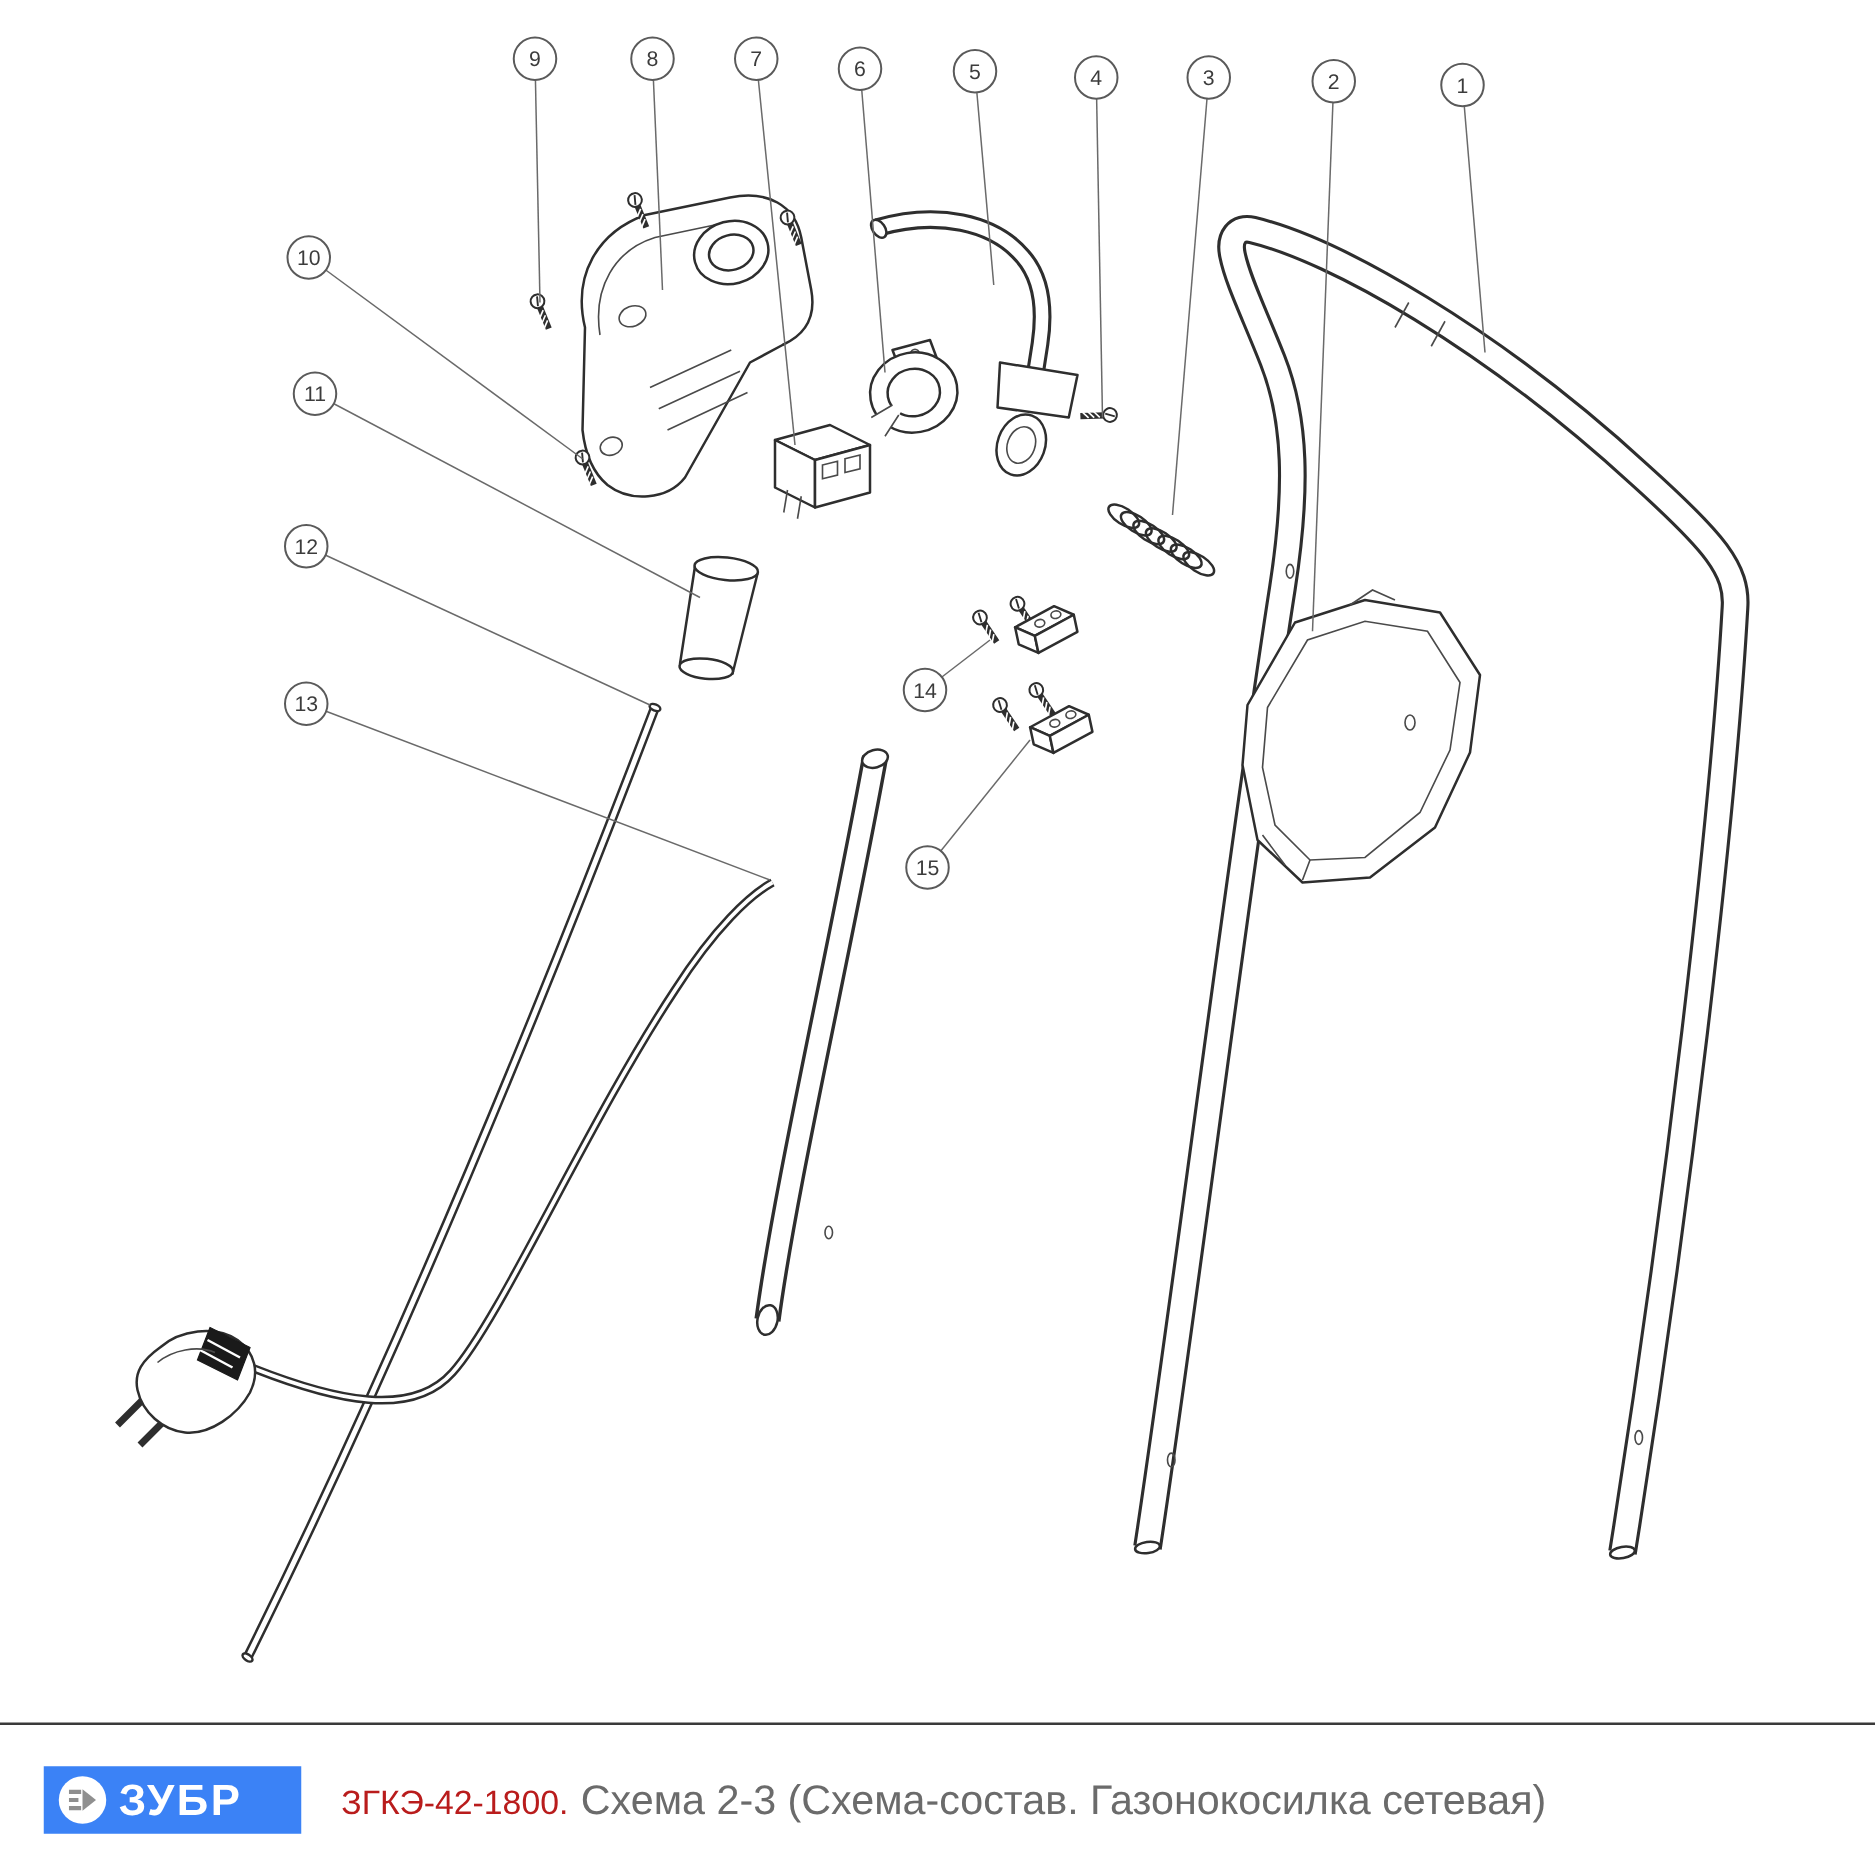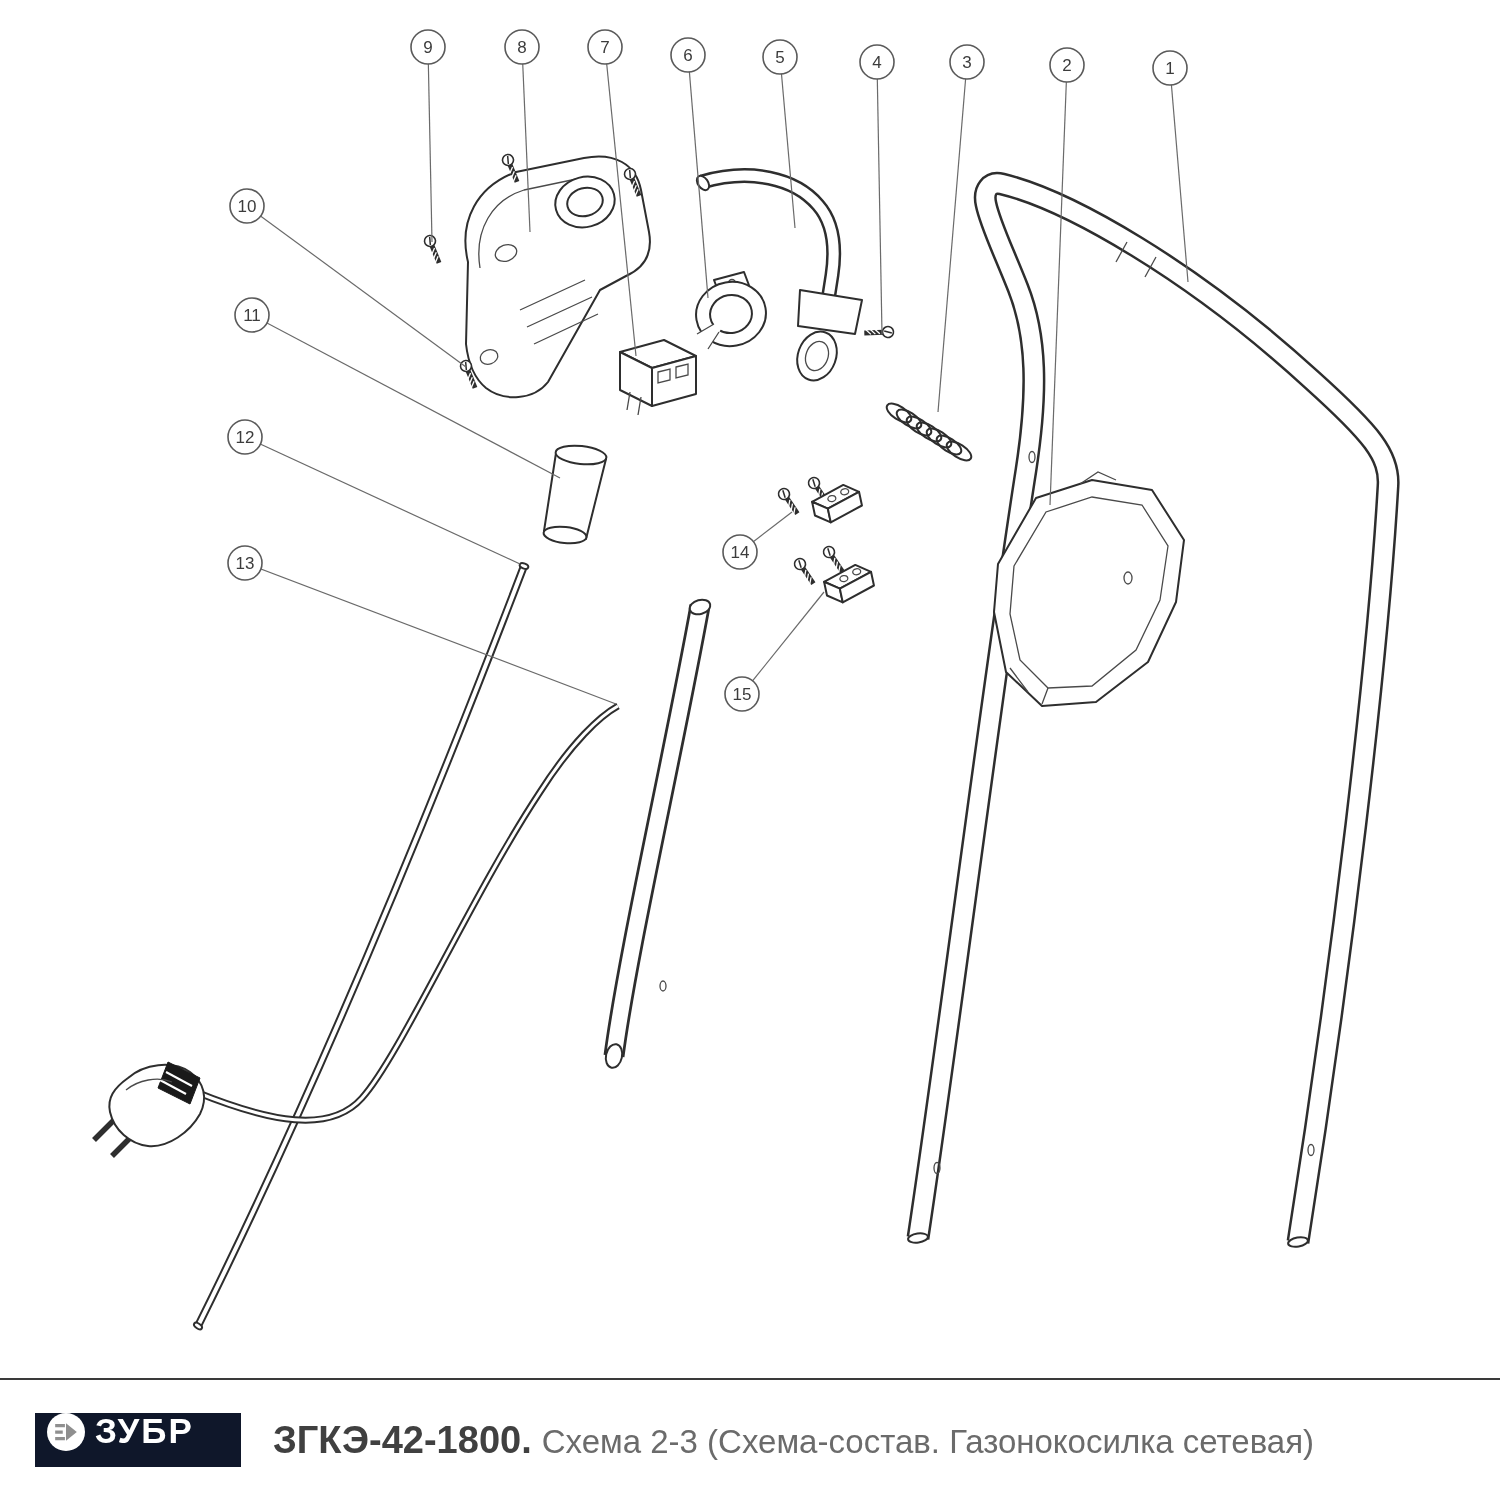--- a/index.html
+++ b/index.html
@@ -8,27 +8,27 @@
   .diagram-wrap{position:absolute;left:0;top:0;width:1500px;height:1378px;}
   svg{display:block;}
   .ln{fill:none;stroke:#2e2e2e;stroke-width:2;stroke-linejoin:round;stroke-linecap:round;}
   .fw{fill:#ffffff;stroke:#2e2e2e;stroke-width:2;stroke-linejoin:round;}
   .thin{fill:none;stroke:#4a4a4a;stroke-width:1.3;}
   .leader{stroke:#6a6a6a;stroke-width:1.2;}
   .callout-circle{fill:#ffffff;stroke:#5a5a5a;stroke-width:1.6;}
   .callout-num{font-family:"Liberation Sans",sans-serif;font-size:17px;fill:#3c3c3c;text-anchor:middle;}
   .footer{position:absolute;left:0;top:1378px;width:1500px;height:122px;
           border-top:2px solid #3a3a3a;display:flex;align-items:center;box-sizing:border-box;}
-  .logo{margin-left:35px;width:206px;height:54px;background:#0f172a;display:flex;
-        padding:0 12px;box-sizing:border-box;gap:10px;}
+  .logo{margin-left:35px;width:206px;height:54px;background:#3b82f6;display:flex;
+        align-items:center;padding:0 12px;box-sizing:border-box;gap:10px;}
   .emblem{width:38px;height:38px;border-radius:50%;background:#ffffff;display:flex;
           align-items:center;justify-content:center;flex:0 0 auto;}
   .brand{color:#ffffff;font-size:35px;font-weight:bold;letter-spacing:2px;line-height:1;}
   .title{margin-left:32px;display:flex;align-items:baseline;white-space:nowrap;}
-  .model{font-size:38px;font-weight:bold;color:#404040;}
+  .model{font-size:27px;font-weight:normal;color:#b91c1c;}
   .subtitle{font-size:33px;color:#6b6b6b;margin-left:10px;}
 </style>
 </head>
 <body>
 
 <div class="page">
   <div class="diagram-wrap">
     <svg width="1500" height="1378" viewBox="0 0 1500 1378">
       <defs>
         <g id="screw">

